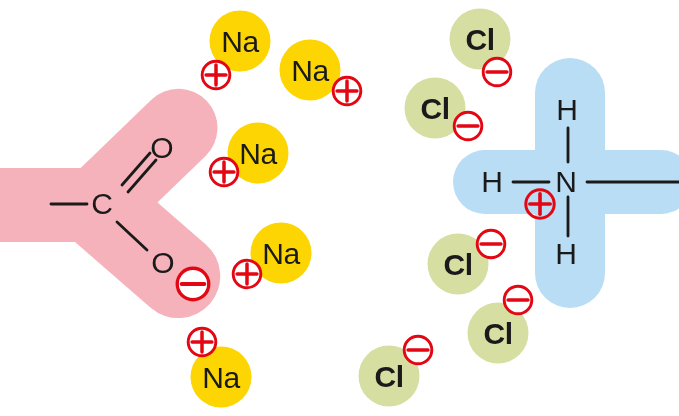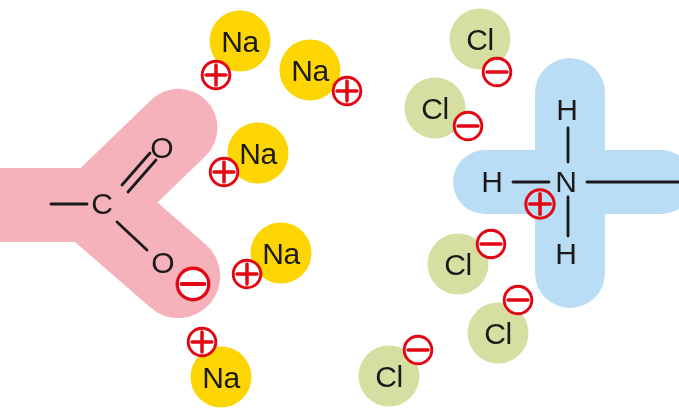--- a/index.html
+++ b/index.html
@@ -14,21 +14,21 @@
   .layer{position:absolute;left:0;top:0;width:100%;height:100%;pointer-events:none;}
   .ion{
     position:absolute;
     width:61px;height:61px;border-radius:50%;
     transform:translate(-50%,-50%);
     display:flex;align-items:center;justify-content:center;
     font-size:30px;line-height:1;color:var(--txt,#1a1a1a);
     letter-spacing:-0.5px;
   }
   .ion.sodium{background:var(--na,#fcd503);}
-  .ion.chloride{background:var(--cl,#d6dea1);}
+  .ion.chloride{background:var(--cl,#d6dea1);font-weight:bold;}
   .atom{
     position:absolute;transform:translate(-50%,-50%);
     font-size:30px;line-height:1;color:var(--txt,#1a1a1a);
   }
   .badge{position:absolute;transform:translate(-50%,-50%);}
 </style>
 </head>
 <body>
 
 <div class="scene">

